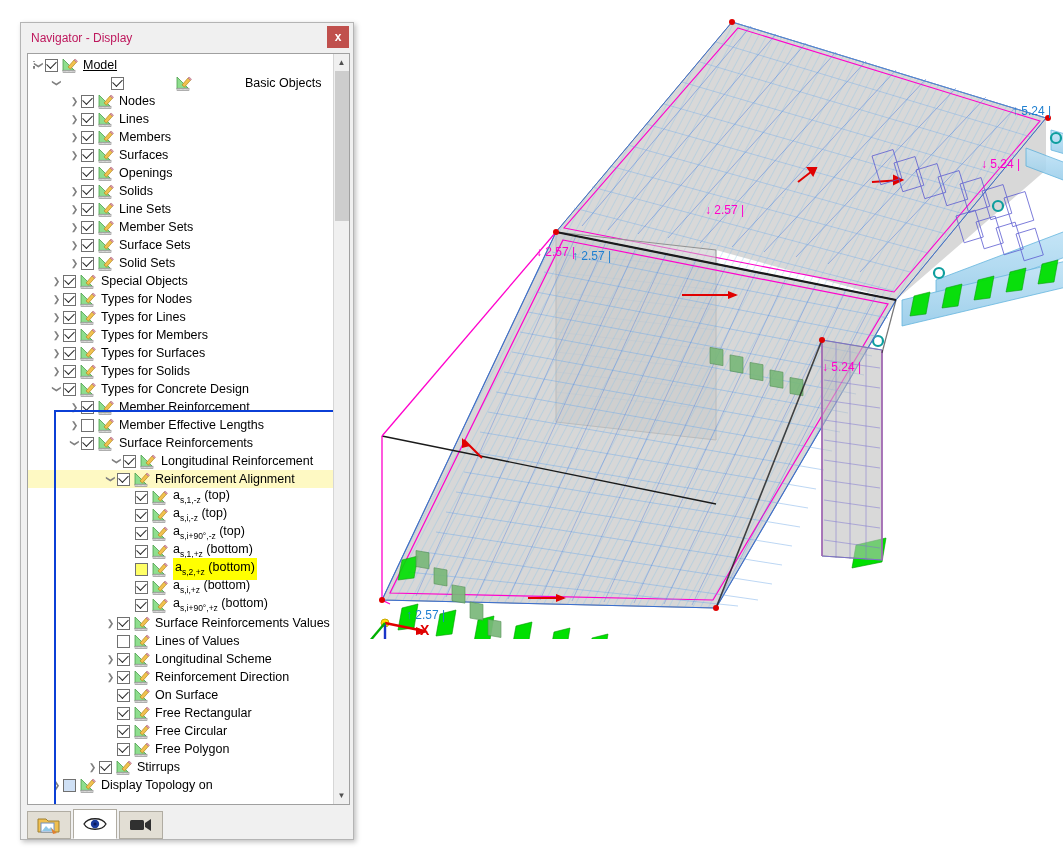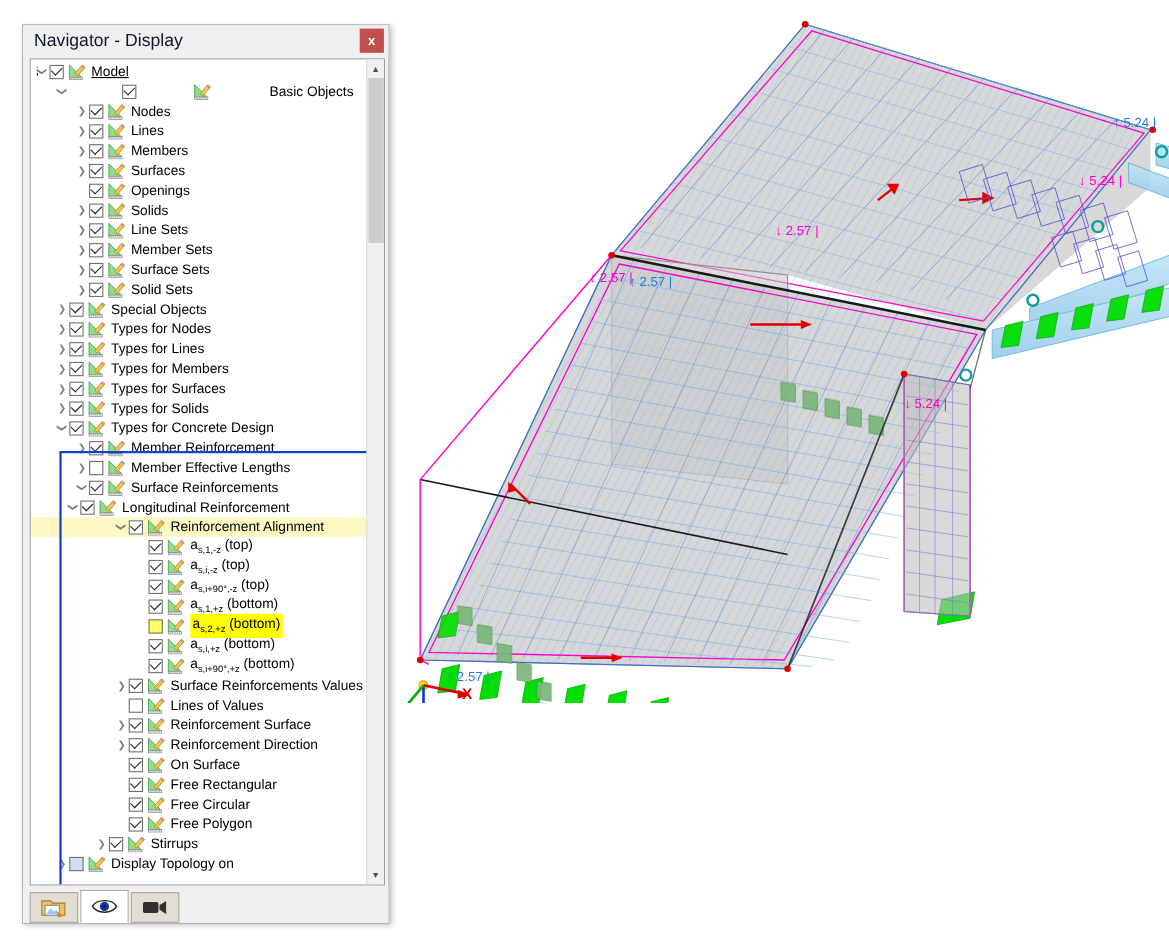--- a/index.html
+++ b/index.html
@@ -27,21 +27,21 @@
     border: 1px solid #b4b4b4;
     box-shadow: 2px 2px 5px rgba(0,0,0,0.25);
     display: flex; flex-direction: column;
   }
   #nav-titlebar {
     height: 30px; background: #f0f0f0;
     display: flex; align-items: center;
     padding-left: 10px;
     position: relative; flex: 0 0 auto;
   }
-  #nav-title { font-size: 16px; color: #0f172a; }
+  #nav-title { font-size: 12px; color: #be185d; }
   #nav-close {
     position: absolute; right: 4px; top: 3px;
     width: 22px; height: 22px;
     background: #c0504d; color: #ffffff;
     font-size: 12px; font-weight: bold;
     display: flex; align-items: center; justify-content: center;
     cursor: pointer; border: none;
   }
   #tree-wrap {
     flex: 1 1 auto; margin: 0 3px 0 6px;
@@ -786,21 +786,21 @@
                   <g stroke="#808080" stroke-width="0.5">
                     <line x1="3" y1="12.4" x2="3" y2="14"></line>
                     <line x1="5" y1="12.4" x2="5" y2="13.6"></line>
                     <line x1="7" y1="12.4" x2="7" y2="14"></line>
                     <line x1="9" y1="12.4" x2="9" y2="13.6"></line>
                     <line x1="11" y1="12.4" x2="11" y2="14"></line>
                   </g>
                 </svg></span>
               <span class="tlabel">Surface Reinforcements</span>
             </div>
-            <div class="trow" style="padding-left: 32px;">
+            <div class="trow" style="padding-left: 82px;">
               <span class="twig" style="transform: rotate(90deg);">❯</span>
               <span class="chk on"></span>
               <span class="ricon"><svg width="16" height="15" viewBox="0 0 16 15">
                   <polygon points="1,13 1,1 12,12" fill="#8ede8e" stroke="#4d9e4d" stroke-width="0.8"></polygon>
                   <path d="M6 9 L12 2 L14.5 4.2 L8.5 11 Z" fill="#f2c14e" stroke="#b08a20" stroke-width="0.7"></path>
                   <path d="M12 2 L14.5 4.2 L15.5 3.2 L13 1 Z" fill="#e8a0b0" stroke="#b07080" stroke-width="0.6"></path>
                   <rect x="1" y="12.2" width="12" height="2.3" fill="#e8e8e8" stroke="#808080" stroke-width="0.6"></rect>
                   <g stroke="#808080" stroke-width="0.5">
                     <line x1="3" y1="12.4" x2="3" y2="14"></line>
                     <line x1="5" y1="12.4" x2="5" y2="13.6"></line>
@@ -1000,21 +1000,21 @@
                   <path d="M12 2 L14.5 4.2 L15.5 3.2 L13 1 Z" fill="#e8a0b0" stroke="#b07080" stroke-width="0.6"></path>
                   <rect x="1" y="12.2" width="12" height="2.3" fill="#e8e8e8" stroke="#808080" stroke-width="0.6"></rect>
                   <g stroke="#808080" stroke-width="0.5">
                     <line x1="3" y1="12.4" x2="3" y2="14"></line>
                     <line x1="5" y1="12.4" x2="5" y2="13.6"></line>
                     <line x1="7" y1="12.4" x2="7" y2="14"></line>
                     <line x1="9" y1="12.4" x2="9" y2="13.6"></line>
                     <line x1="11" y1="12.4" x2="11" y2="14"></line>
                   </g>
                 </svg></span>
-              <span class="tlabel">Reinforcement Surface</span>
+              <span class="tlabel">Longitudinal Scheme</span>
             </div>
             <div class="trow" style="padding-left: 76px;">
               <span class="twig">❯</span>
               <span class="chk on"></span>
               <span class="ricon"><svg width="16" height="15" viewBox="0 0 16 15">
                   <polygon points="1,13 1,1 12,12" fill="#8ede8e" stroke="#4d9e4d" stroke-width="0.8"></polygon>
                   <path d="M6 9 L12 2 L14.5 4.2 L8.5 11 Z" fill="#f2c14e" stroke="#b08a20" stroke-width="0.7"></path>
                   <path d="M12 2 L14.5 4.2 L15.5 3.2 L13 1 Z" fill="#e8a0b0" stroke="#b07080" stroke-width="0.6"></path>
                   <rect x="1" y="12.2" width="12" height="2.3" fill="#e8e8e8" stroke="#808080" stroke-width="0.6"></rect>
                   <g stroke="#808080" stroke-width="0.5">

